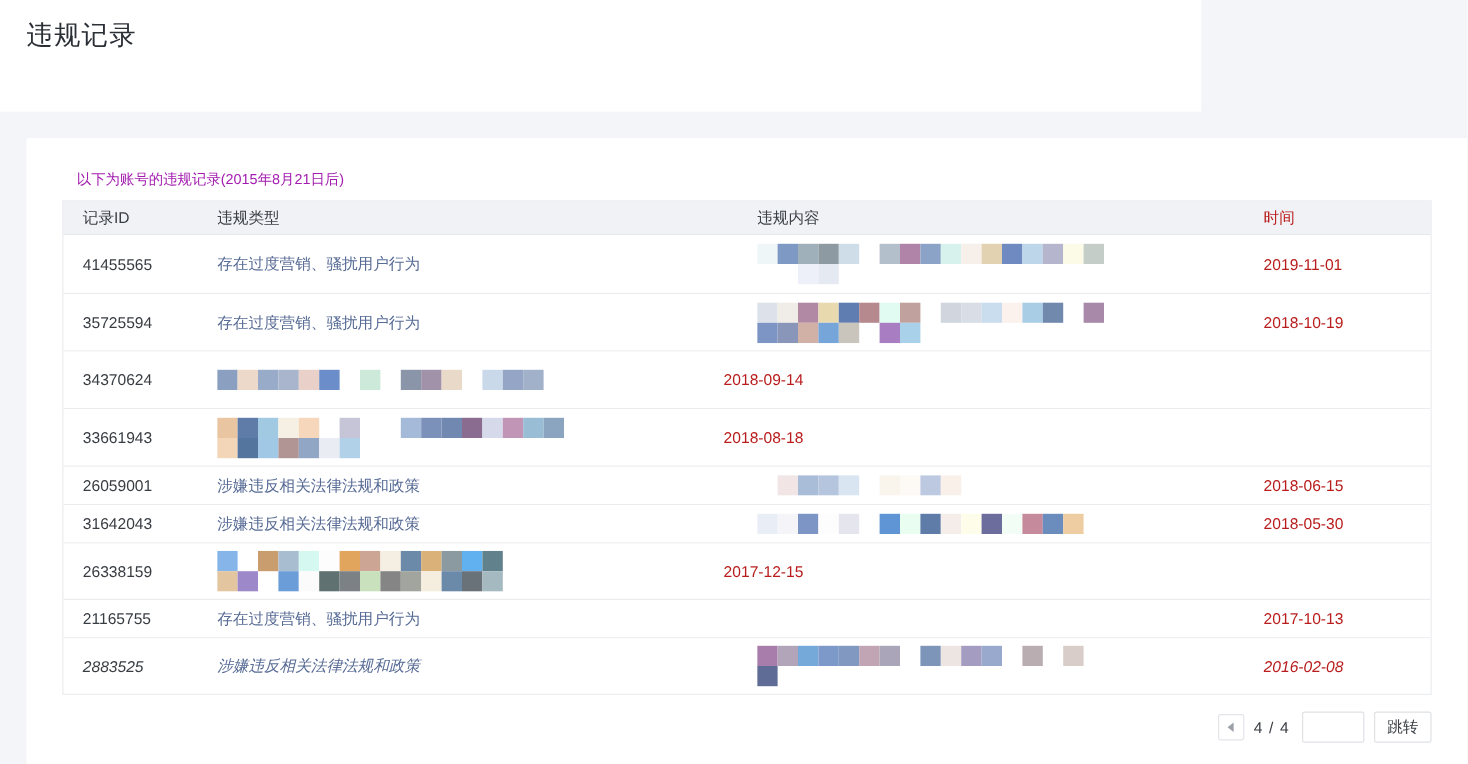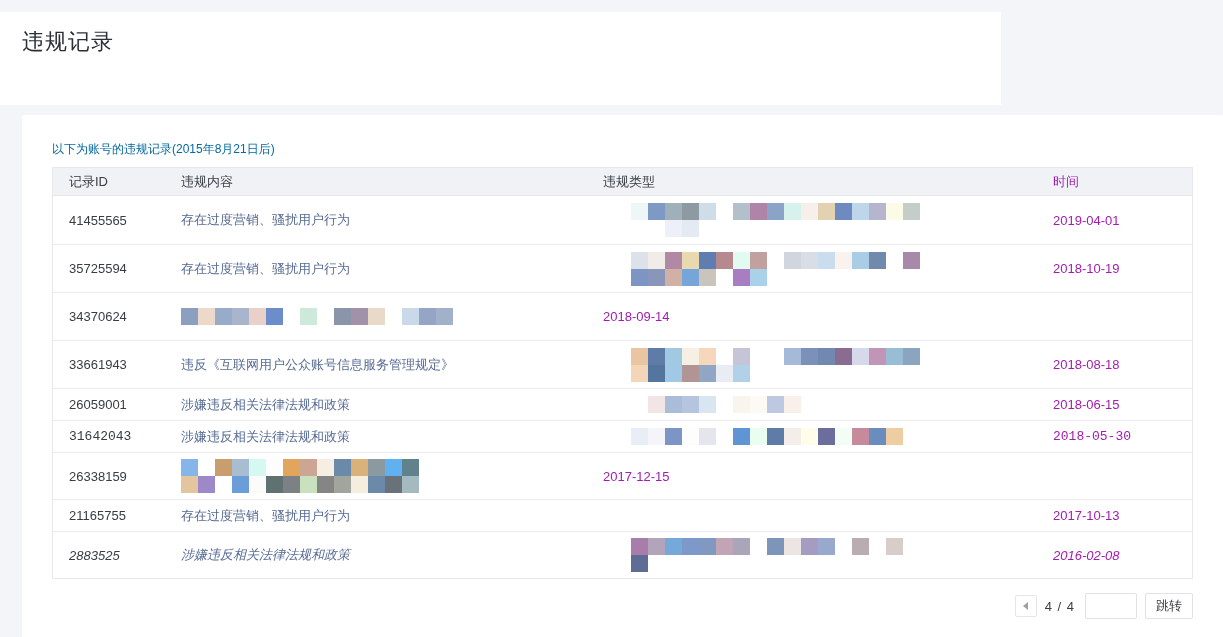--- a/index.html
+++ b/index.html
@@ -6,40 +6,40 @@
   html,body { width:1223px; height:637px; }
   body {
     font-family: "Liberation Sans", "DejaVu Sans", sans-serif;
     background: #f4f5f8;
     position: relative;
     overflow: hidden;
     color: #383d43;
   }
   
   .page-header {
-    position: absolute; top:12px; left:0; width:1001px; height:93px;
+    position: absolute; top:0; left:0; width:1001px; height:93px;
     background: #ffffff;
   }
   .page-title {
     position: absolute; left:22px; top:15px;
     font-size: 22px; font-weight: 400; color: #2b2f36;
     letter-spacing: 1px;
   }
   .page-desc {
     position: absolute; left:22px; top:61px; width:900px;
     font-size: 12px; color: #9ea3aa;
   }
   
   .card {
     position: absolute; left:22px; top:115px; width:1201px; height:540px;
     background: #ffffff; border-radius: 2px;
   }
   .records-note {
-    position: absolute; left:30px; top:26px;
-    font-size: 12px; color: #0369a1;
+    position: absolute; left:42px; top:26px;
+    font-size: 12px; color: #a21caf;
   }
   
   .vtable {
     position: absolute; left:30px; top:52px; width:1141px;
     border: 1px solid #e7e8ec;
     background: #fff;
     font-size: 13px;
   }
   .thead {
     display: flex; align-items: center; height: 28px;
@@ -49,21 +49,21 @@
   .trow {
     display: flex; align-items: center;
     border-bottom: 1px solid #ebecf0;
     background: #fff;
   }
   .trow:last-child { border-bottom: none; }
   .cell { flex: none; overflow: hidden; }
   .c1 { width:128px; padding-left:16px; color:#383d43; }
   .c2 { width:450px; }
   .c3 { width:422px; }
-  .c4 { width:141px; color:#a21caf; }
+  .c4 { width:141px; color:#b91c1c; }
   .vtype { color:#576b95; cursor:pointer; }
   
   .mline { display:flex; height:17px; }
   .mcell { width:17px; height:17px; flex:none; }
   
   .pagination {
     position: absolute; right:30px; top:478px; height:26px;
     display:flex; align-items:center;
   }
   .prev-btn {
@@ -97,22 +97,22 @@
 <div class="page-header">
   <div class="page-title">违规记录</div>
 </div>
 
 <div class="card">
   <div class="records-note">以下为账号的违规记录(2015年8月21日后)</div>
 
   <div class="vtable">
     <div class="thead">
         <div class="cell c1">记录ID</div>
+        <div class="cell c2">违规类型</div>
         <div class="cell c3">违规内容</div>
-        <div class="cell c2">违规类型</div>
         <div class="cell c4">时间</div>
       </div>
     <div id="tbody">
   <div class="trow" style="height: 49px;">
     <div class="cell c1">41455565</div>
     <div class="cell c2">
       <span class="vtype">存在过度营销、骚扰用户行为</span>
     </div>
     <div class="cell c3">
             <div class="mline">
@@ -134,21 +134,21 @@
               <span class="mcell" style="background: rgb(251, 251, 231);"></span>
               <span class="mcell" style="background: rgb(197, 205, 201);"></span>
             </div>
             <div class="mline">
               <span class="mcell"></span>
               <span class="mcell"></span>
               <span class="mcell" style="background: rgb(237, 240, 248);"></span>
               <span class="mcell" style="background: rgb(229, 233, 241);"></span>
             </div>
           </div>
-    <div class="cell c4">2019-04-01</div>
+    <div class="cell c4">2019-11-01</div>
   </div>
 
   <div class="trow" style="height: 48px;">
     <div class="cell c1">35725594</div>
     <div class="cell c2">
       <span class="vtype">存在过度营销、骚扰用户行为</span>
     </div>
     <div class="cell c3">
             <div class="mline">
               <span class="mcell" style="background: rgb(221, 225, 233);"></span>
@@ -203,23 +203,20 @@
               <span class="mcell" style="background: rgb(201, 217, 233);"></span>
               <span class="mcell" style="background: rgb(149, 165, 197);"></span>
               <span class="mcell" style="background: rgb(161, 177, 201);"></span>
             </div>
           </div>
     <div class="cell c4">2018-09-14</div>
   </div>
 
   <div class="trow" style="height: 48px;">
     <div class="cell c1">33661943</div>
-    <div class="cell c2">
-      <span class="vtype">违反《互联网用户公众账号信息服务管理规定》</span>
-    </div>
     <div class="cell c3">
             <div class="mline">
               <span class="mcell" style="background: rgb(233, 197, 161);"></span>
               <span class="mcell" style="background: rgb(95, 124, 169);"></span>
               <span class="mcell" style="background: rgb(161, 201, 225);"></span>
               <span class="mcell" style="background: rgb(245, 240, 227);"></span>
               <span class="mcell" style="background: rgb(247, 215, 187);"></span>
               <span class="mcell"></span>
               <span class="mcell" style="background: rgb(197, 197, 215);"></span>
               <span class="mcell"></span>
@@ -261,21 +258,21 @@
               <span class="mcell"></span>
               <span class="mcell" style="background: rgb(249, 245, 237);"></span>
               <span class="mcell" style="background: rgb(253, 249, 245);"></span>
               <span class="mcell" style="background: rgb(189, 201, 225);"></span>
               <span class="mcell" style="background: rgb(249, 241, 233);"></span>
             </div>
           </div>
     <div class="cell c4">2018-06-15</div>
   </div>
 
-  <div class="trow" style="height: 32px; font-family: Liberation Mono, monospace;">
+  <div class="trow" style="height: 32px;">
     <div class="cell c1">31642043</div>
     <div class="cell c2">
       <span class="vtype">涉嫌违反相关法律法规和政策</span>
     </div>
     <div class="cell c3">
             <div class="mline">
               <span class="mcell" style="background: rgb(233, 237, 245);"></span>
               <span class="mcell" style="background: rgb(245, 245, 249);"></span>
               <span class="mcell" style="background: rgb(124, 149, 197);"></span>
               <span class="mcell" style="background: rgb(253, 253, 253);"></span>

